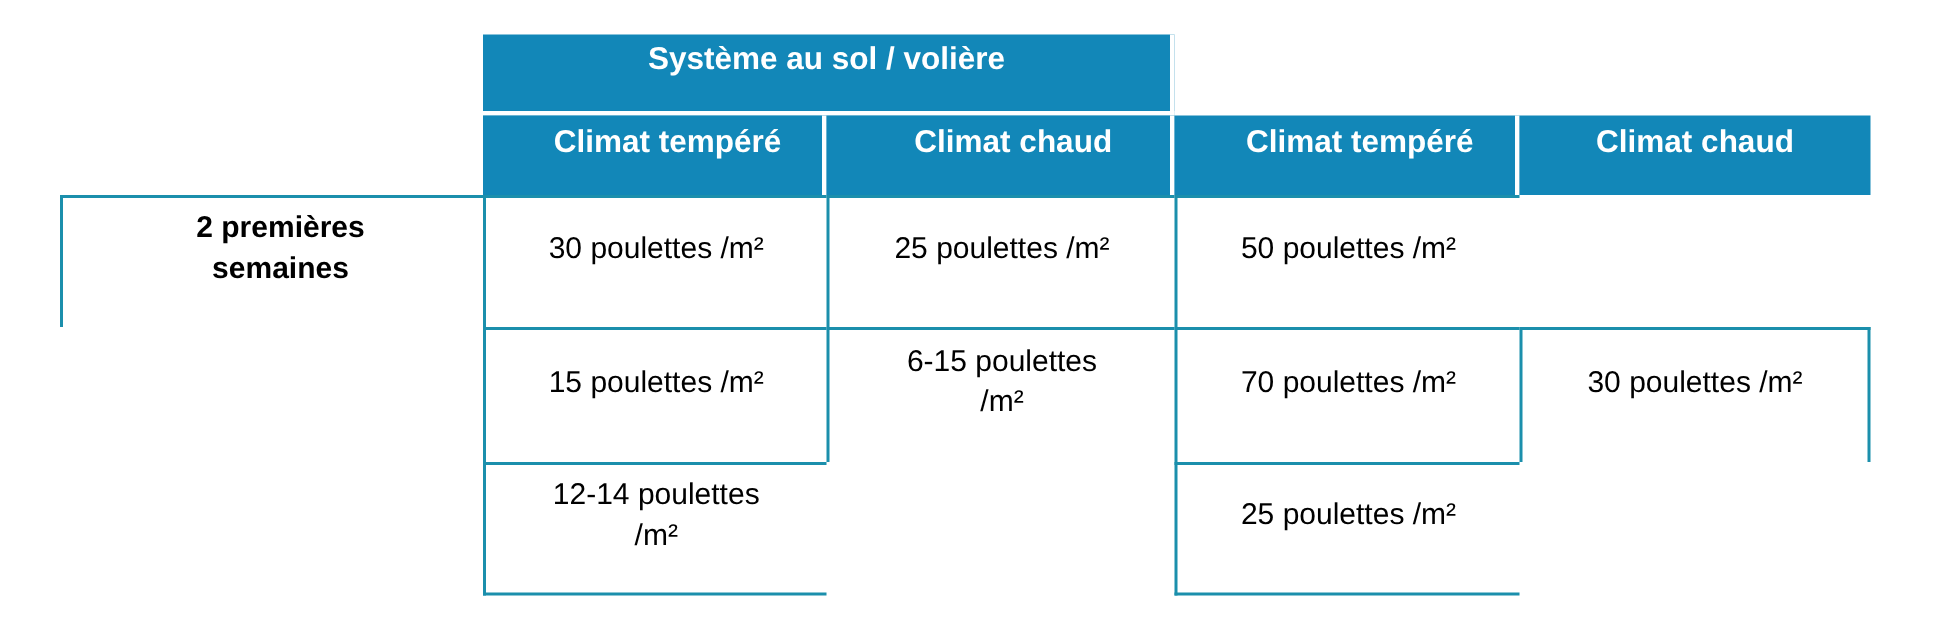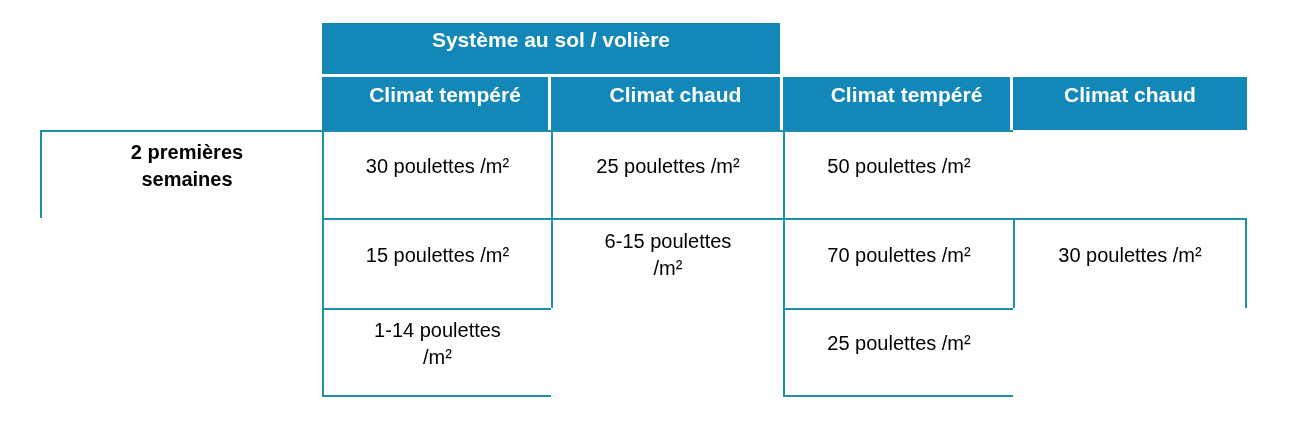--- a/index.html
+++ b/index.html
@@ -75,18 +75,18 @@
     <div class="cell r3 c2">30 poulettes /m²</div>
     <div class="cell r3 c3">25 poulettes /m²</div>
     <div class="cell r3 c4">50 poulettes /m²</div>
 
     <div class="cell r4 c2">15 poulettes /m²</div>
     <div class="cell r4 c3">6-15 poulettes
 /m²</div>
     <div class="cell r4 c4">70 poulettes /m²</div>
     <div class="cell r4 c5">30 poulettes /m²</div>
 
-    <div class="cell r5 c2">1-14 poulettes
+    <div class="cell r5 c2">12-14 poulettes
 /m²</div>
     <div class="cell r5 c4">25 poulettes /m²</div>
 
   </div>
 </div>
 
 </body></html>

